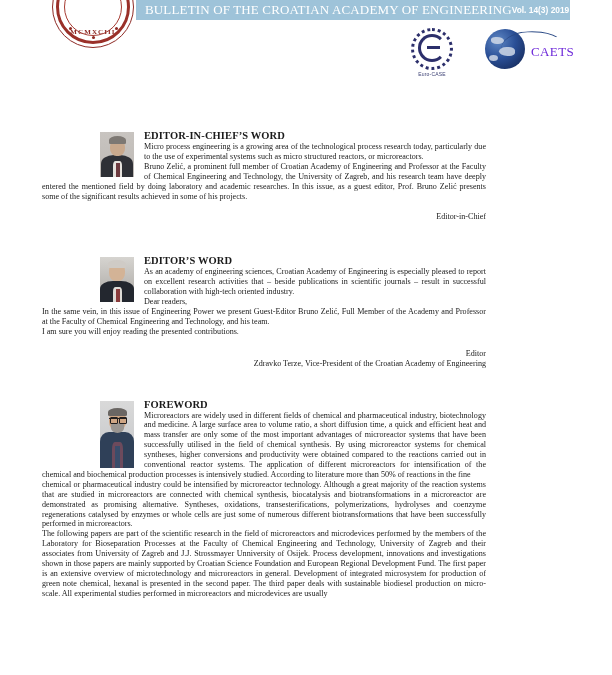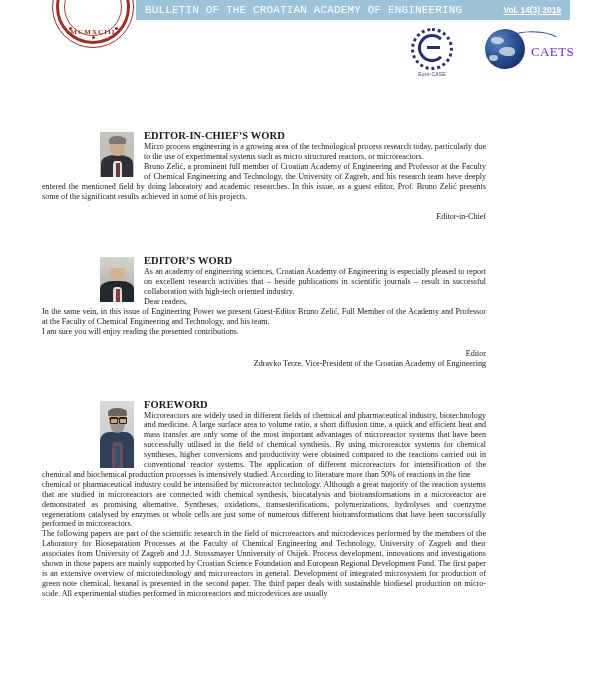--- a/index.html
+++ b/index.html
@@ -75,32 +75,31 @@
     height: 20px;
     background: #9ec3d9;
     display: flex;
     align-items: center;
     justify-content: space-between;
     box-sizing: border-box;
     padding: 0 9px 0 9px;
   }
   .banner-title {
     color: #ffffff;
-    font-family: Liberation Mono, monospace;
-    font-size: 11px;
+    font-family: Liberation Serif, serif;
+    font-size: 13px;
     letter-spacing: 0.15px;
     white-space: nowrap;
   }
   .banner-vol {
     color: #ffffff;
     font-family: "Liberation Sans", sans-serif;
     font-size: 8.4px;
     font-weight: bold;
     white-space: nowrap;
-    text-decoration: underline;
   }
 
   
   .logos {
     position: absolute;
     left: 400px;
     top: 28px;
     width: 180px;
     height: 50px;
   }

